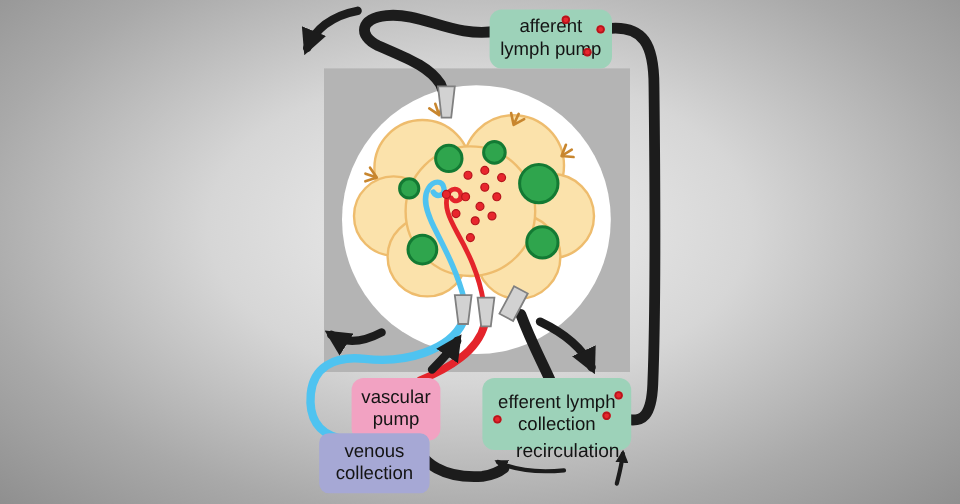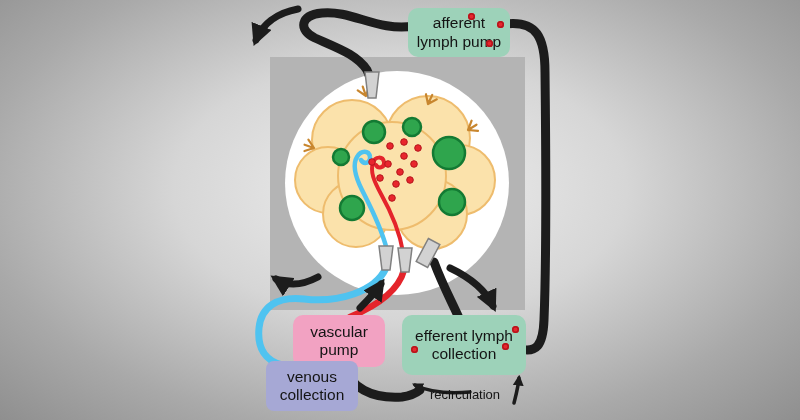--- a/index.html
+++ b/index.html
@@ -14,21 +14,21 @@
     border-radius:10px;text-align:center;font-size:15.5px;line-height:1.18;
   }
   .box .lbl{white-space:pre-line;}
   .teal{background:#9dd2b9;}
   .pink{background:#f2a2c2;}
   .purple{background:#a6a8d5;}
   .dot{
     position:absolute;width:7px;height:7px;border-radius:50%;
     background:#e8262d;box-shadow:inset 0 0 0 1.5px #b5151c;
   }
-  .recirc{position:absolute;left:430px;top:387px;font-size:13px;}
+  .recirc{position:absolute;left:430px;top:368px;font-size:16px;}
 </style>
 </head>
 <body>
 
 <div class="stage">
 
   <svg width="800" height="420" viewBox="0 0 800 420">
     <defs>
       <marker id="ah" viewBox="0 0 10 10" refX="7" refY="5" markerWidth="3.1" markerHeight="3.1" orient="auto">
         <path d="M0 0 L10 5 L0 10 z" fill="#1c1c1c"></path>
@@ -128,21 +128,21 @@
   </div>
 
   <div class="box teal" style="left:402px;top:315px;width:124px;height:60px;">
     <span class="dot" style="left:9px;top:31px;"></span>
     <span class="dot" style="left:110px;top:11px;"></span>
     <span class="dot" style="left:100px;top:28px;"></span>
     <div class="lbl">efferent lymph
 collection</div>
   </div>
 
-  <div class="box pink" style="left:293px;top:315px;width:92px;height:52px;">
+  <div class="box pink" style="left:293px;top:315px;width:74px;height:52px;">
     <div class="lbl">vascular
 pump</div>
   </div>
 
   <div class="box purple" style="left:266px;top:361px;width:92px;height:50px;border-radius:8px;">
     <div class="lbl">venous
 collection</div>
   </div>
 
   <div class="recirc">recirculation</div>

